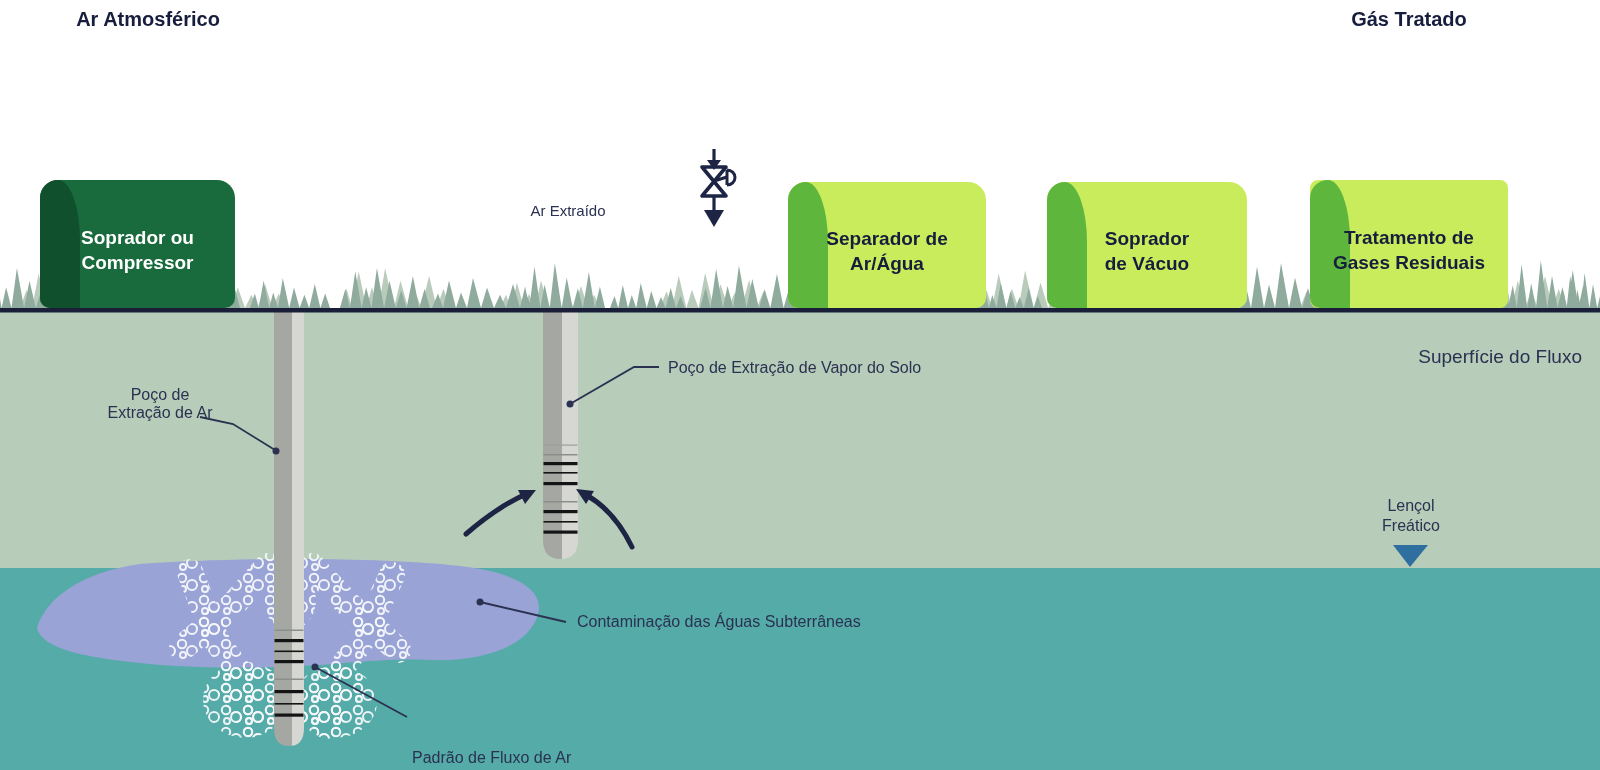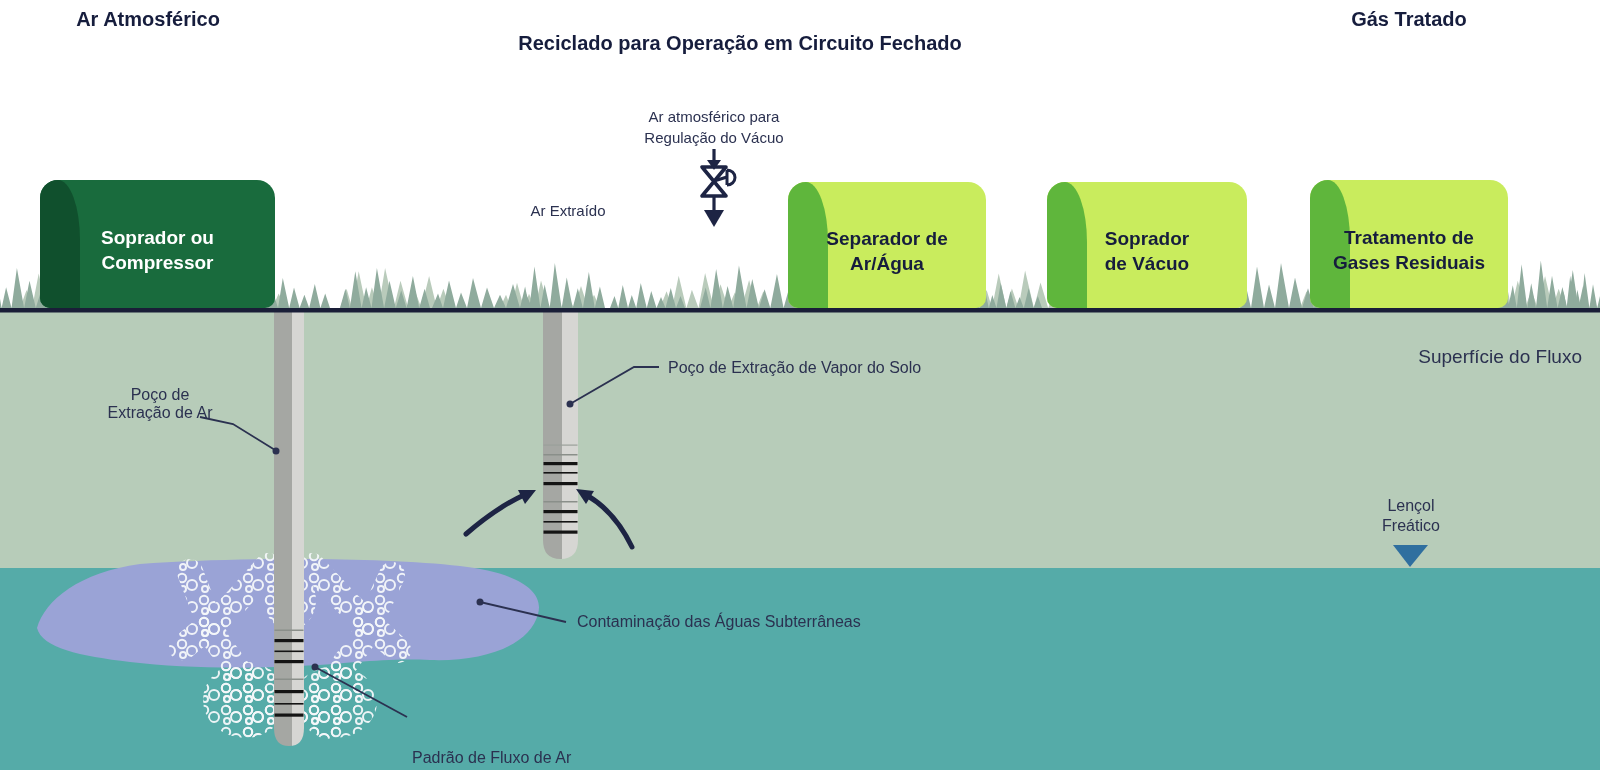--- a/index.html
+++ b/index.html
@@ -20,21 +20,21 @@
   }
   .box .stripe{
     position:absolute;left:0;top:0;bottom:0;width:40px;
     border-radius:18px 22px 0 10px / 18px 60px 0 10px;
   }
   .box .box-label{
     position:absolute;inset:0;display:flex;flex-direction:column;
     align-items:center;justify-content:center;padding-top:12px;
     font-weight:bold;font-size:19px;line-height:25px;text-align:center;
   }
-  .box.dark{background:var(--box-dark,#196b3d);padding-left:40px;}
+  .box.dark{background:var(--box-dark,#196b3d);}
   .box.dark .stripe{background:var(--box-dark-stripe,#10502d);}
   .box.dark .box-label{color:var(--text-light,#ffffff);}
   .box.light{background:var(--box-light,#c9ec5d);}
   .box.light .stripe{background:var(--box-light-stripe,#5fb63c);}
   .box.light .box-label{color:var(--text-dark,#161d3d);}
 </style>
 </head>
 <body>
 
 <div id="stage">
@@ -200,38 +200,33 @@
   </div>
 
   <div class="box light" style="left:788px;top:182px;height:126px;width:198px;">
     <div class="stripe"></div>
     <div class="box-label">
       <span class="ln">Separador de</span>
       <span class="ln">Ar/Água</span>
     </div>
   </div>
 
-  <div class="box light" style="left:1310px;width:198px;">
+  <div class="box light" style="left:1310px;width:198px;border-radius:8px;">
     <div class="stripe"></div>
     <div class="box-label">
       <span class="ln">Tratamento de</span>
       <span class="ln">Gases Residuais</span>
     </div>
   </div>
 
   <div class="lbl title" style="left:38px;top:8px;width:220px;">Ar Atmosférico</div>
 
-  <div class="lbl title" style="left:440px;top:32px;width:600px;">Reciclado para Operação em Circuito Fechado</div>
 
   <div class="lbl title" style="left:1309px;top:8px;width:200px;">Gás Tratado</div>
 
-  <div class="lbl small" style="left:614px;top:106px;width:200px;">
-    <span class="ln">Ar atmosférico para</span>
-    <span class="ln">Regulação do Vácuo</span>
-  </div>
 
   <div class="lbl small" style="left:493px;top:200px;width:150px;text-align:center;">Ar Extraído</div>
 
   <div class="lbl ann" style="left:85px;top:386px;width:150px;text-align:center;">
     <span class="ln">Poço de</span>
     <span class="ln">Extração de Ar</span>
   </div>
 
   <div class="lbl ann" style="left:668px;top:359px;">Poço de Extração de Vapor do Solo</div>
 

